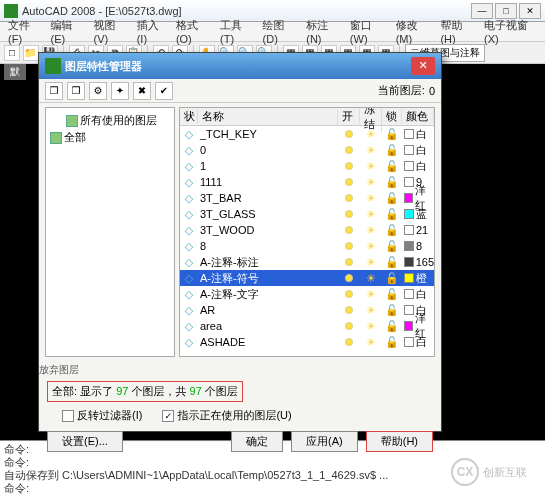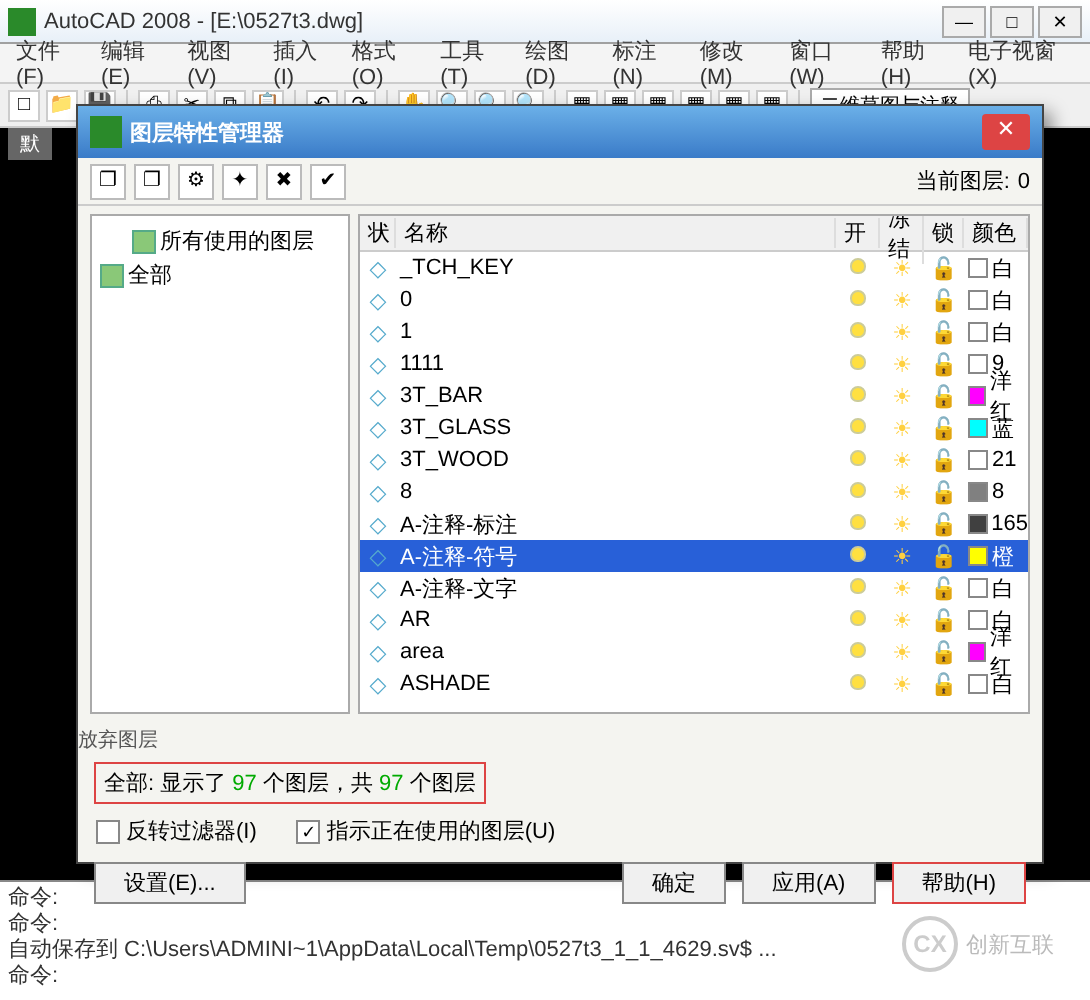--- a/index.html
+++ b/index.html
@@ -13,21 +13,21 @@
 .menubar span{padding:2px 4px;color:#333;font-size:11px}
 .toolbar{background:#f0f0f0;height:22px;display:flex;align-items:center;padding:0 4px;gap:3px;border-bottom:1px solid #ccc}
 .tb-ico{width:16px;height:16px;border:1px solid #ccc;background:#fff;font-size:10px;text-align:center;line-height:14px}
 .tb-sep{width:1px;height:16px;background:#ccc;margin:0 2px}
 .drop{display:inline-block;border:1px solid #aaa;background:#fff;padding:1px 4px;font-size:10px;min-width:80px}
 .canvas-bg{position:absolute;top:64px;left:0;right:0;bottom:60px;background:#000}
 .canvas-bg .tab{position:absolute;left:4px;top:0;background:#666;color:#fff;padding:1px 6px;font-size:10px}
 .cmd-area{position:absolute;bottom:0;left:0;right:0;height:60px;background:#fff;border-top:1px solid #888;padding:2px 4px;font-size:10px;color:#333}
 .cmd-area div{line-height:13px}
 
-.dialog{position:absolute;left:38px;top:52px;width:484px;height:380px;background:#f4f4f0;border:1px solid #444;box-shadow:4px 4px 8px rgba(0,0,0,.4)}
+.dialog{position:absolute;left:38px;top:52px;width:404px;height:380px;background:#f4f4f0;border:1px solid #444;box-shadow:4px 4px 8px rgba(0,0,0,.4)}
 .dlg-title{height:26px;background:linear-gradient(#6bb0e8,#3a7bc8);display:flex;align-items:center;padding:0 6px;color:#fff}
 .dlg-title .ico{width:16px;height:16px;background:#2a8a2a;margin-right:4px}
 .dlg-title .t{flex:1;font-weight:bold}
 .dlg-title .x{width:24px;height:18px;background:#d44;color:#fff;text-align:center;line-height:16px;border-radius:2px}
 .dlg-tools{height:24px;display:flex;align-items:center;padding:0 6px;gap:4px;border-bottom:1px solid #ccc}
 .dlg-tools .i{width:18px;height:18px;border:1px solid #bbb;background:#fff;font-size:10px;text-align:center;line-height:16px}
 .cur-layer{margin-left:auto;display:flex;align-items:center;gap:4px}
 .dlg-body{display:flex;height:258px}
 .tree{width:130px;border:1px solid #aaa;background:#fff;margin:4px 2px 4px 6px;padding:4px;overflow:hidden}
 .tree .node{display:flex;align-items:center;gap:2px;padding:1px 0}
@@ -46,21 +46,21 @@
 .row .c-fr{width:22px;text-align:center}
 .row .c-lk{width:20px;text-align:center}
 .row .c-co{width:32px;display:flex;align-items:center;gap:2px;padding-left:2px}
 .bulb{display:inline-block;width:8px;height:8px;background:#ffe040;border-radius:50% 50% 45% 45%;border:1px solid #cc9}
 .sun{color:#ffd040}
 .lock{color:#888}
 .sw{display:inline-block;width:10px;height:10px;border:1px solid #888}
 .below{padding:2px 0;font-size:10px;color:#555}
 .status-box{margin:2px 8px;border:1px solid #d44;padding:2px 4px;display:inline-block}
 .status-box .n{color:#0a0}
-.chk-row{display:flex;align-items:center;gap:20px;padding:4px 9px}
+.chk-row{display:flex;align-items:center;gap:20px;padding:4px 23px}
 .chk{display:flex;align-items:center;gap:3px}
 .chkbox{width:12px;height:12px;border:1px solid #888;background:#fff;text-align:center;line-height:10px;font-size:9px}
 .btn-row{display:flex;align-items:center;gap:8px;padding:4px 8px;justify-content:center}
 .btn{border:1px solid #888;background:#f0f0f0;padding:2px 14px;font-size:11px}
 .btn-row .sp{flex:1}
 .btn.hl{border:1px solid #d44}
 .watermark{position:absolute;right:6px;bottom:6px;width:100px;height:44px;display:flex;align-items:center;justify-content:center;color:#bbb;font-size:11px;gap:4px}
 .wm-logo{width:28px;height:28px;border:2px solid #ccc;border-radius:50%;display:flex;align-items:center;justify-content:center;color:#ccc;font-weight:bold;font-size:12px}
 </style>
 </head>
@@ -78,22 +78,22 @@
 
 <div class="menubar">
   <span>文件(F)</span>
   <span>编辑(E)</span>
   <span>视图(V)</span>
   <span>插入(I)</span>
   <span>格式(O)</span>
   <span>工具(T)</span>
   <span>绘图(D)</span>
   <span>标注(N)</span>
+  <span>窗口(W)</span>
   <span>修改(M)</span>
-  <span>窗口(W)</span>
   <span>帮助(H)</span>
   <span>电子视窗(X)</span>
 </div>
 
 <div class="toolbar">
   <div class="tb-ico">□</div>
   <div class="tb-ico">📁</div>
   <div class="tb-ico">💾</div>
   <div class="tb-sep"></div>
   <div class="tb-ico">⎙</div>

